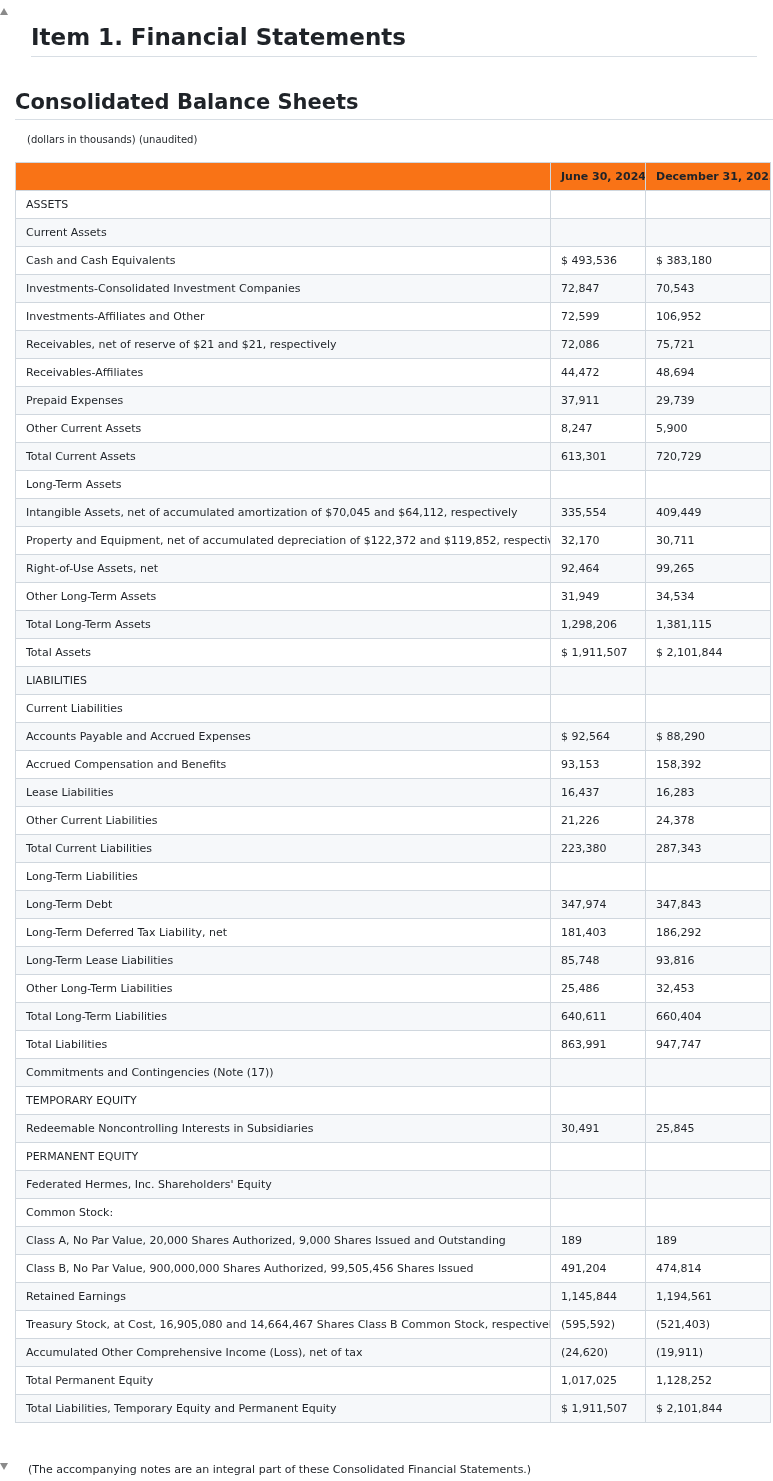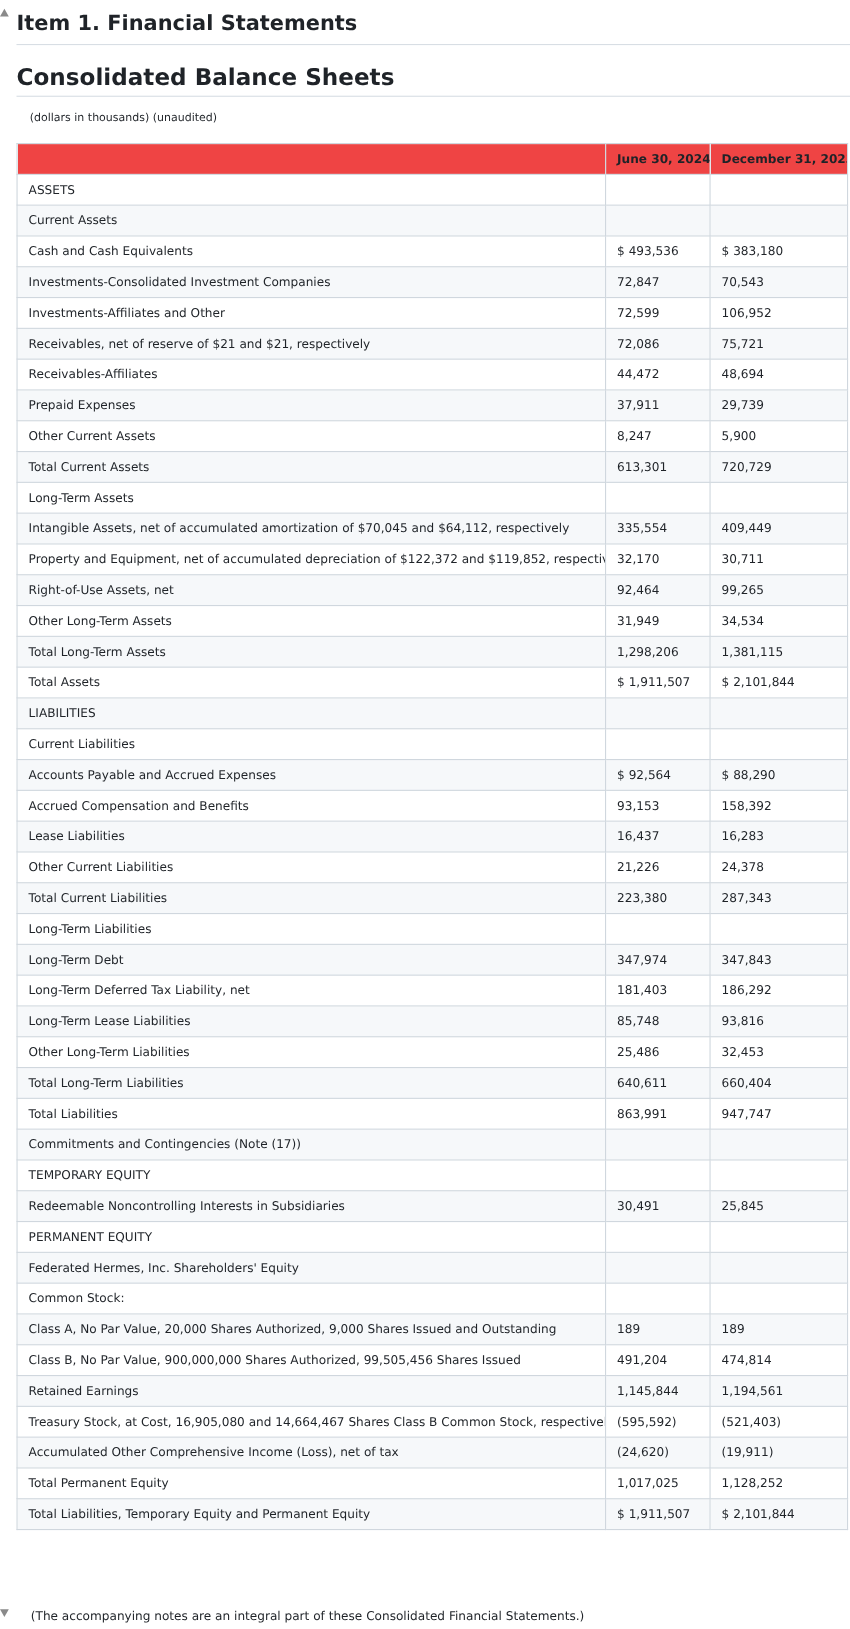--- a/index.html
+++ b/index.html
@@ -9,22 +9,22 @@
     color: #1f2328;
   }
   .scroll-up, .scroll-down {
     position: absolute; left: 0; width: 0; height: 0;
     border-left: 4px solid transparent; border-right: 4px solid transparent;
   }
   .scroll-up { top: 8px; border-bottom: 7px solid #8a8a8a; }
   .scroll-down { top: 1463px; border-top: 7px solid #8a8a8a; }
   .content { position: absolute; left: 15px; top: 0; width: 758px; }
   h1 {
-    margin: 0; padding-top: 6px; height: 34px;
-    font-size: 19px; font-weight: 600; line-height: 30px;
+    margin: 16px; padding-top: 6px; height: 34px;
+    font-size: 23px; font-weight: 600; line-height: 30px;
     border-bottom: 1px solid #d8dee4; letter-spacing: 0px;
   }
   h2 {
     margin: 0; padding-top: 17px; height: 29px;
     font-size: 21px; font-weight: 600; line-height: 24px;
     border-bottom: 1px solid #d8dee4;
   }
   .note {
     margin: 0; padding: 12px 0 0 12px; height: 30px;
     font-size: 10px; line-height: 16px; color: #1f2328;
@@ -34,21 +34,21 @@
     font-size: 11px; margin-top: 0;
   }
   col.c1 { width: 535px; }
   col.c2 { width: 95px; }
   col.c3 { width: 125px; }
   th, td {
     border: 1px solid #d0d7de; height: 27px; padding: 0 10px;
     text-align: left; white-space: nowrap; line-height: 27px;
     overflow: hidden;
   }
-  th { font-weight: 600; background: #ef4444; }
+  th { font-weight: 600; background: #f97316; }
   tbody tr:nth-child(even) td { background: #f6f8fa; }
   tbody tr:nth-child(odd) td { background: #ffffff; }
   .footer {
     position: absolute; left: 28px; top: 1462px;
     font-size: 11px; line-height: 16px; color: #1f2328;
   }
 </style>
 </head>
 <body>
 

